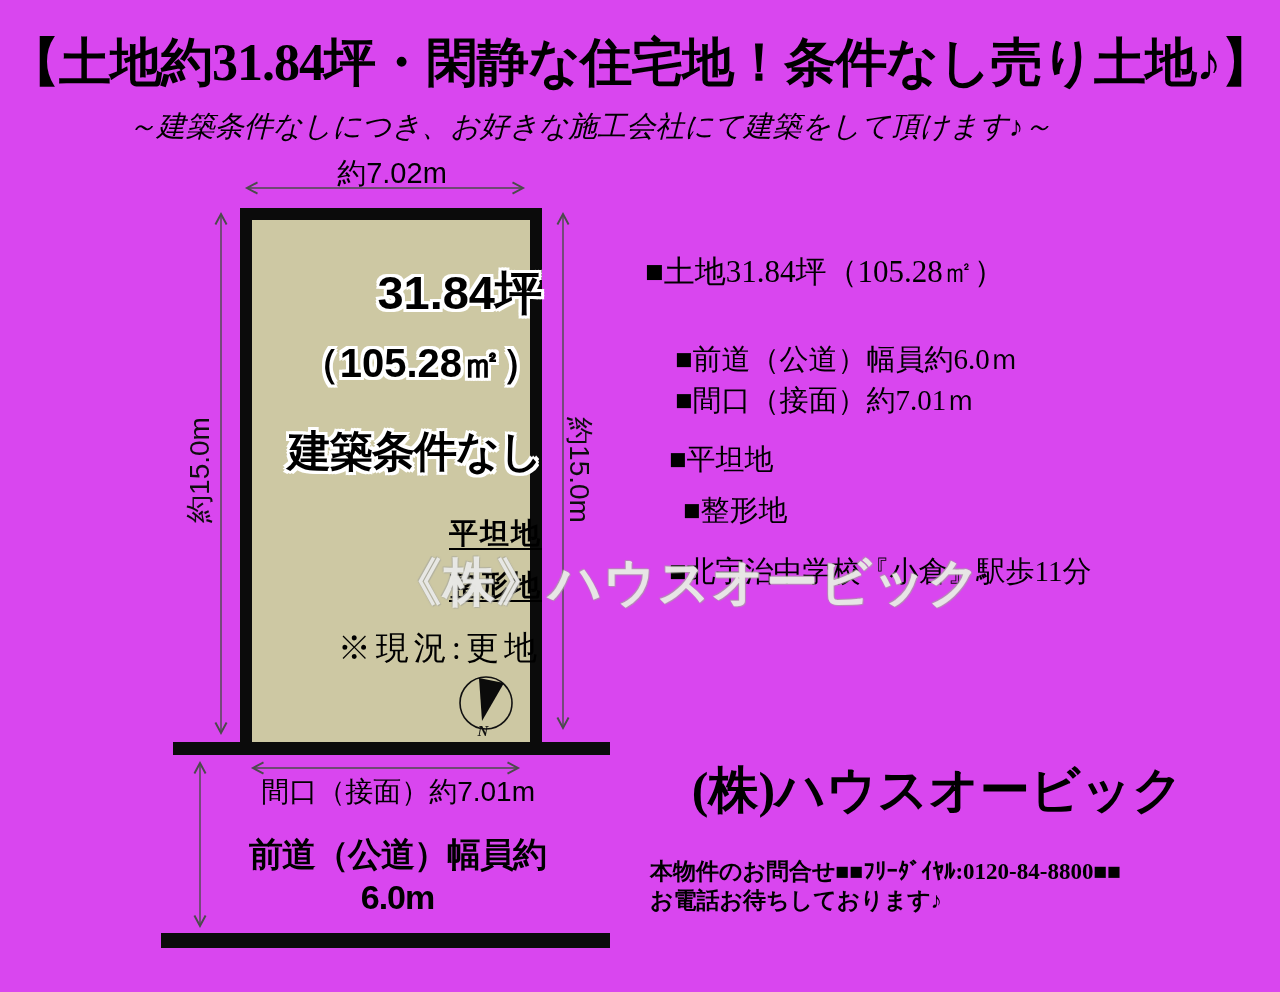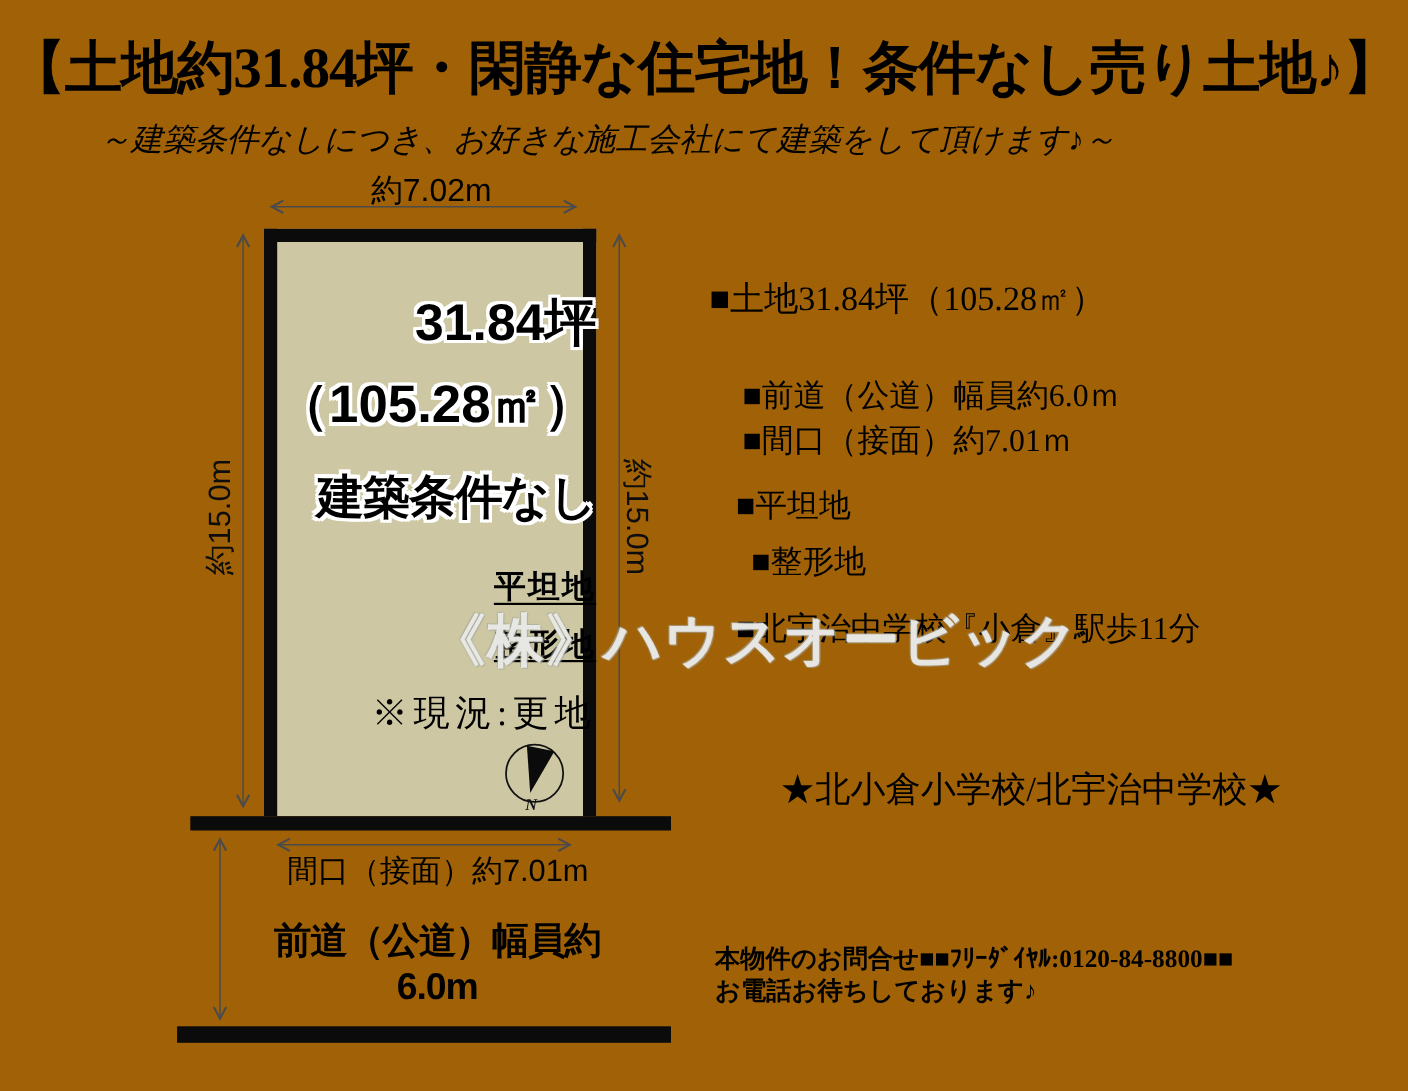--- a/index.html
+++ b/index.html
@@ -1,47 +1,47 @@
 <!DOCTYPE html>
 <html><head>
 <meta charset="utf-8">
 <style>
   html,body{margin:0;padding:0;background:#e8e8e8;}
   .canvas{
-    position:relative;width:1280px;height:992px;background:#a16207;
+    position:relative;width:1280px;height:992px;background:#d946ef;
     overflow:hidden;font-family:"Liberation Serif",serif;color:#000;
   }
   .abs{position:absolute;}
   .sans{font-family:"Liberation Sans",sans-serif;}
   .serif{font-family:"Liberation Serif",serif;}
 
   .title{
     top:34px;left:0;width:1280px;text-align:center;
     font-size:52px;font-weight:bold;letter-spacing:-1px;line-height:1.1;
   }
   .subtitle{
-    top:107px;left:90px;width:1000px;text-align:left;
+    top:107px;left:90px;width:1000px;text-align:center;
     font-size:29px;font-style:italic;letter-spacing:0px;
   }
 
   
   .plot{
     left:240px;top:208px;width:302px;height:534px;
     background:#cdc8a3;border:12px solid #0b0b0b;border-bottom:none;
     box-sizing:border-box;
   }
   .outlined{
     text-shadow:
       3px 0 0 #fff,-3px 0 0 #fff,0 3px 0 #fff,0 -3px 0 #fff,
       2px 2px 0 #fff,-2px 2px 0 #fff,2px -2px 0 #fff,-2px -2px 0 #fff,
       3px 3px 0 #fff,-3px -3px 0 #fff,3px -3px 0 #fff,-3px 3px 0 #fff;
   }
   .plot-text{left:242px;width:300px;text-align:right;}
   .tsubo{top:262px;font-size:47px;font-weight:bold;}
-  .m2{top:336px;font-size:48px;font-weight:bold;}
+  .m2{top:336px;font-size:40px;font-weight:bold;}
   .cond{top:423px;font-size:43px;font-weight:bold;letter-spacing:-1px;}
   .feat{font-size:29px;font-weight:bold;text-decoration:underline;
         text-decoration-thickness:2px;text-underline-offset:5px;letter-spacing:2px;}
   .feat1{top:514px;}
   .feat2{top:566px;}
   .status{top:626px;font-size:33px;letter-spacing:5px;}
 
   
   .dim{font-size:28px;color:#0d0d0d;}
   .top-dim{left:242px;top:154px;width:300px;text-align:center;font-size:29px;}
@@ -135,19 +135,19 @@
 
   <div>
     <div class="abs drow r1">■土地31.84坪（105.28㎡）</div>
     <div class="abs drow r2">■前道（公道）幅員約6.0ｍ</div>
     <div class="abs drow r3">■間口（接面）約7.01ｍ</div>
     <div class="abs drow r4">■平坦地</div>
     <div class="abs drow r5">■整形地</div>
     <div class="abs drow r6">■北宇治中学校『小倉』駅歩11分</div>
   </div>
 
-  <div class="abs schools">★北小倉小学校/北宇治中学校★</div>
+  <div class="abs company">(株)ハウスオービック</div>
   <div class="abs contact contact1">本物件のお問合せ■■ﾌﾘｰﾀﾞｲﾔﾙ:0120-84-8800■■</div>
   <div class="abs contact contact2">お電話お待ちしております♪</div>
 
   <div class="abs watermark">《株》ハウスオービック</div>
 
 </div>
 
 </body></html>

